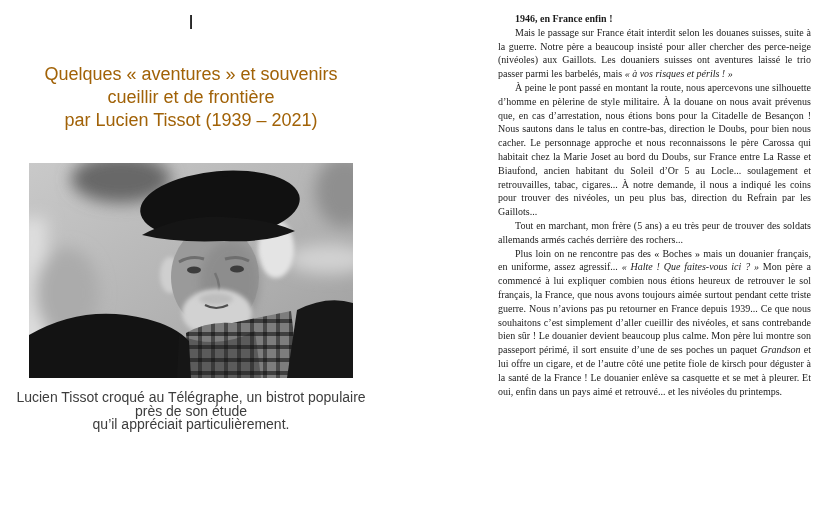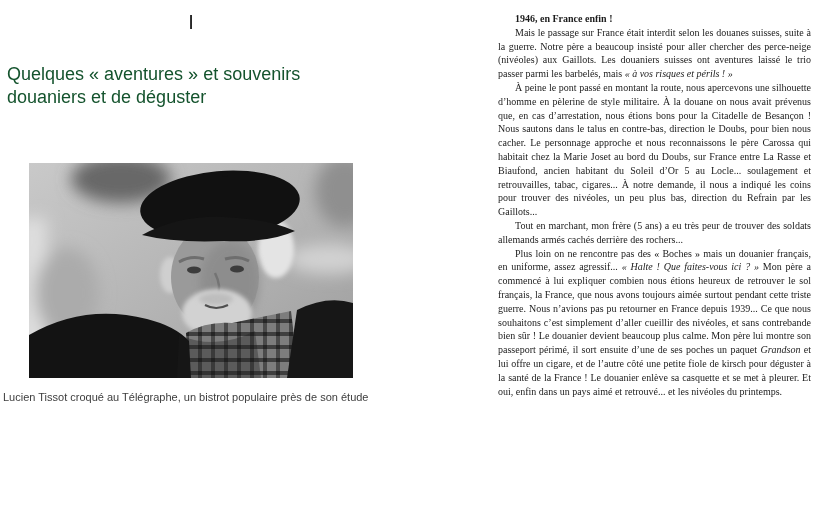--- a/index.html
+++ b/index.html
@@ -12,54 +12,56 @@
   }
   .left-page { position:absolute; left:29px; top:0; width:324px; height:530px; }
   .chapter-numeral {
     position:absolute; top:11px; left:0; right:0;
     text-align:center;
     font-family:"Liberation Sans", sans-serif;
     font-size:20px; font-weight:400; color:#1e1e1e;
   }
   .title-block {
     position:absolute; top:63px; left:-22px; right:-22px;
-    text-align:left;
+    text-align:center;
     font-family:"Liberation Sans", sans-serif;
-    font-size:18px; line-height:23px; color:#14532d;
+    font-size:18px; line-height:23px; color:#a16207;
   }
   .photo-frame {
     position:absolute; top:163px; left:0;
     width:324px; height:215px; overflow:hidden;
   }
   .photo-frame svg { display:block; }
   .caption-block {
     position:absolute; top:391px; left:-26px; right:-26px;
+    text-align:center;
     font-family:"Liberation Sans", sans-serif;
-    font-size:11px; line-height:13.5px; color:#3d3d3d;
+    font-size:14px; line-height:13.5px; color:#3d3d3d;
   }
   .right-page {
     position:absolute; left:498px; top:12px; width:313px;
     font-family:Liberation Serif, serif;
     font-size:10px; line-height:13.8px; color:#1b1b1b;
     text-align:justify;
   }
   .para { text-indent:17px; }
   .bold { font-weight:bold; }
   .italic { font-style:italic; }
 </style>
 </head>
 <body>
 
 <div class="left-page">
 
   <div class="chapter-numeral">I</div>
 
   <div class="title-block">
     <div>Quelques « aventures » et souvenirs</div>
-    <div>douaniers et de déguster</div>
+    <div>cueillir et de frontière</div>
+    <div>par Lucien Tissot (1939 – 2021)</div>
   </div>
 
   <div class="photo-frame">
     <svg width="324" height="215" viewBox="0 0 324 215" xmlns="http://www.w3.org/2000/svg">
       <defs>
         <linearGradient id="bgg" x1="0" y1="0" x2="1" y2="1">
           <stop offset="0" stop-color="#c9c9c9"></stop>
           <stop offset="0.55" stop-color="#b3b3b3"></stop>
           <stop offset="1" stop-color="#9c9c9c"></stop>
         </linearGradient>
@@ -120,20 +122,21 @@
         <path d="M160,215 L157,170 Q178,158 203,160 L262,148 L270,215 Z" fill="url(#plaid)"></path>
         <path d="M0,215 L0,172 Q55,140 118,156 Q146,163 160,178 L162,215 Z" fill="#131313"></path>
         <path d="M324,215 L324,140 Q298,132 268,147 L258,215 Z" fill="#171717"></path>
         <path d="M150,172 Q187,188 226,168 L232,215 L148,215 Z" fill="#1d1d1d" opacity="0.35"></path>
       </g>
     </svg>
   </div>
 
   <div class="caption-block">
     <div>Lucien Tissot croqué au Télégraphe, un bistrot populaire près de son étude</div>
+    <div>qu’il appréciait particulièrement.</div>
   </div>
 </div>
 
 <div class="right-page">
   <p class="para">
     <span class="bold">1946, en France enfin !</span>
   </p>
   <p class="para">
     <span>Mais le passage sur France était interdit selon les douanes suisses, suite à la guerre. Notre père a beaucoup insisté pour aller chercher des perce-neige (nivéoles) aux Gaillots. Les douaniers suisses ont aventures laissé le trio passer parmi les barbelés, mais </span><span class="italic">« à vos risques et périls ! »</span>
   </p>

